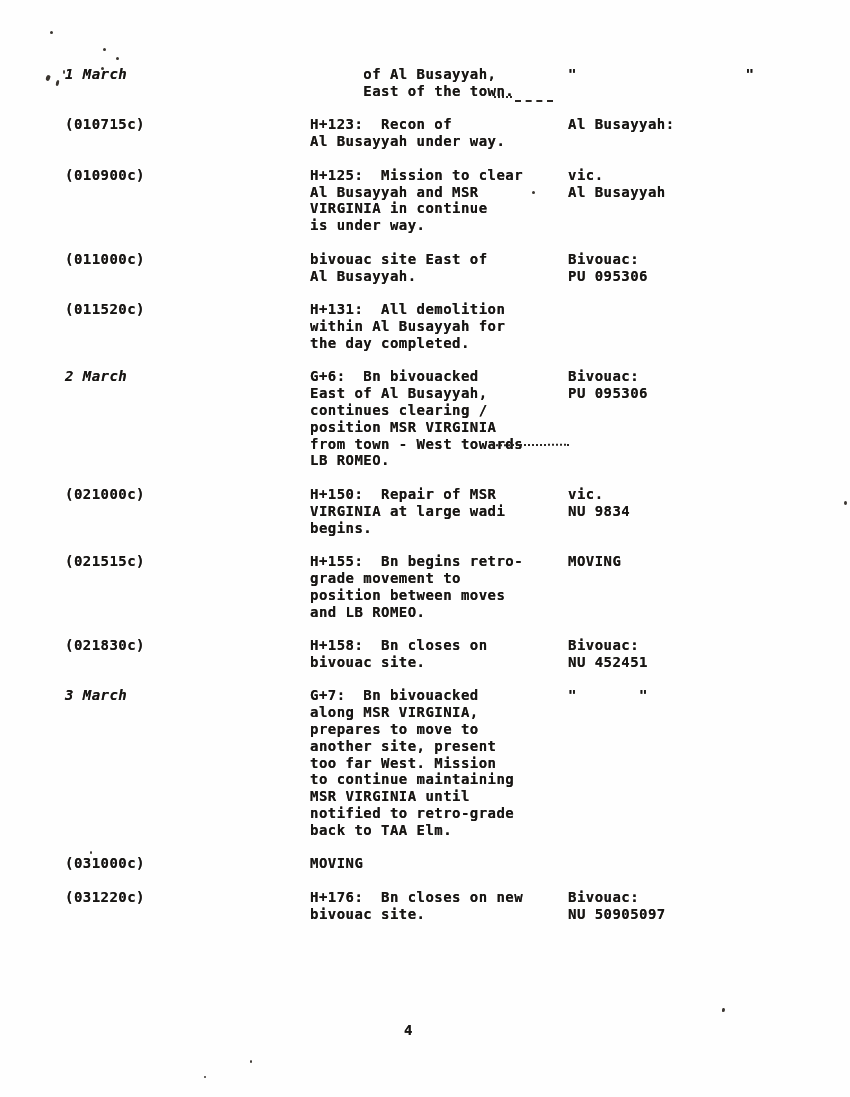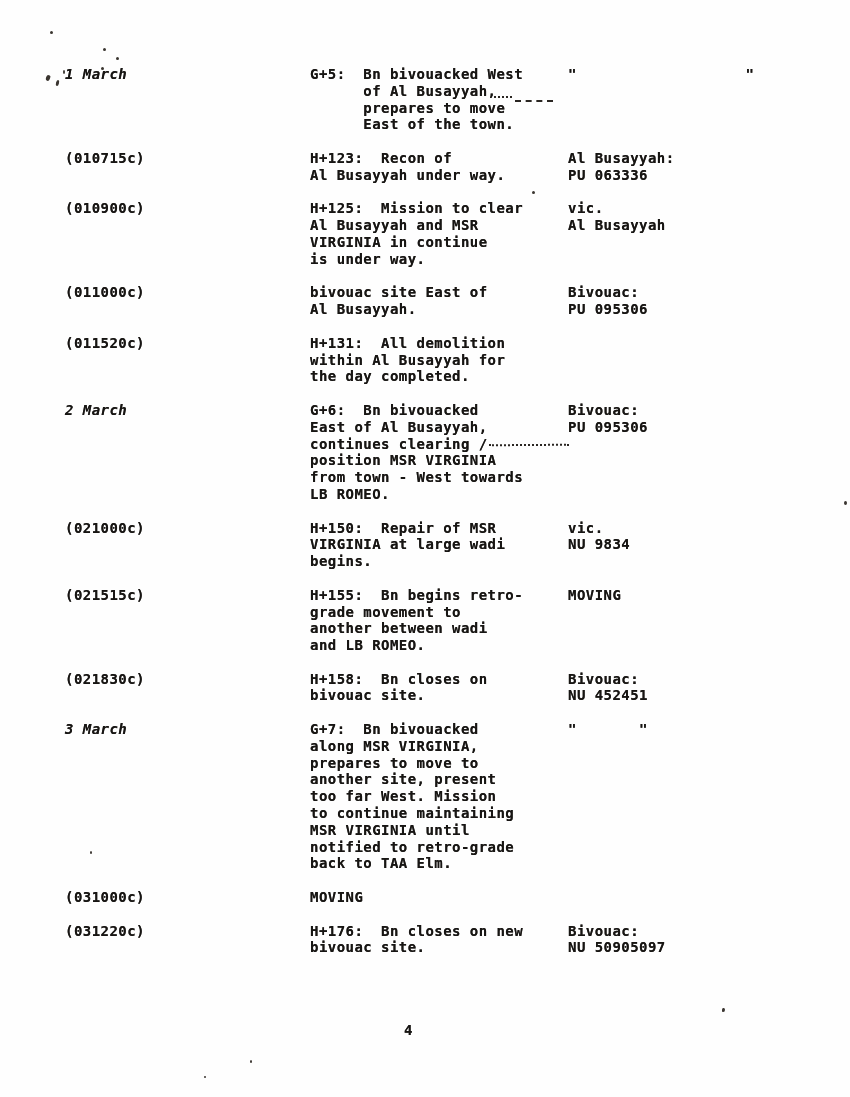--- a/index.html
+++ b/index.html
@@ -49,28 +49,28 @@
   .sp12 { left: 250px; top: 1060px; width: 2px; height: 3px; }
   .sp13 { left: 204px; top: 1076px; width: 2px; height: 2px; }
 </style>
 </head>
 <body>
 
 <div class="page">
   <div class="rows">
   <div class="row">
     <div class="cell date month">1 March</div>
-    <div class="cell event"><div class="line">G+5:  Bn bivouacked West</div><div class="line">      of Al Busayyah,</div><div class="line">      prepares to move</div><div class="line">      East of the town.</div></div>
+    <div class="cell event"><div class="line">      of Al Busayyah,</div><div class="line">      East of the town.</div></div>
     <div class="cell location"><div class="line">"                   "</div></div>
   </div>
 
   <div class="row">
     <div class="cell date">(010715c)</div>
     <div class="cell event"><div class="line">H+123:  Recon of</div><div class="line">Al Busayyah under way.</div></div>
-    <div class="cell location"><div class="line">Al Busayyah:</div><div class="line">PU 063336</div></div>
+    <div class="cell location"><div class="line">Al Busayyah:</div></div>
   </div>
 
   <div class="row">
     <div class="cell date">(010900c)</div>
     <div class="cell event"><div class="line">H+125:  Mission to clear</div><div class="line">Al Busayyah and MSR</div><div class="line">VIRGINIA in continue</div><div class="line">is under way.</div></div>
     <div class="cell location"><div class="line">vic.</div><div class="line">Al Busayyah</div></div>
   </div>
 
   <div class="row">
     <div class="cell date">(011000c)</div>
@@ -91,21 +91,21 @@
   </div>
 
   <div class="row">
     <div class="cell date">(021000c)</div>
     <div class="cell event"><div class="line">H+150:  Repair of MSR</div><div class="line">VIRGINIA at large wadi</div><div class="line">begins.</div></div>
     <div class="cell location"><div class="line">vic.</div><div class="line">NU 9834</div></div>
   </div>
 
   <div class="row">
     <div class="cell date">(021515c)</div>
-    <div class="cell event"><div class="line">H+155:  Bn begins retro-</div><div class="line">grade movement to</div><div class="line">another between wadi</div><div class="line">and LB ROMEO.</div></div>
+    <div class="cell event"><div class="line">H+155:  Bn begins retro-</div><div class="line">grade movement to</div><div class="line">position between moves</div><div class="line">and LB ROMEO.</div></div>
     <div class="cell location"><div class="line">MOVING</div></div>
   </div>
 
   <div class="row">
     <div class="cell date">(021830c)</div>
     <div class="cell event"><div class="line">H+158:  Bn closes on</div><div class="line">bivouac site.</div></div>
     <div class="cell location"><div class="line">Bivouac:</div><div class="line">NU 452451</div></div>
   </div>
 
   <div class="row">

